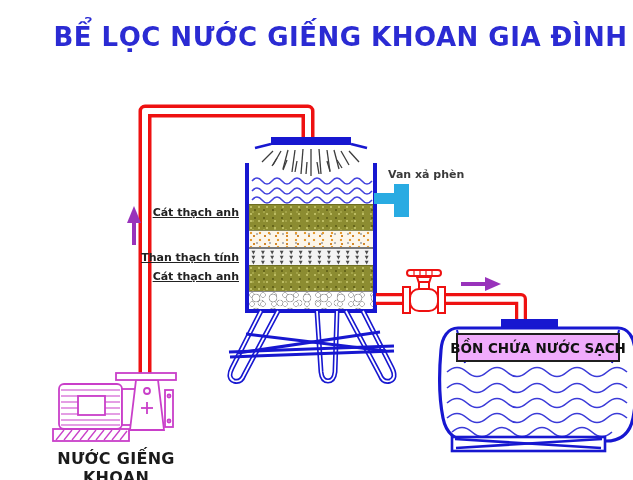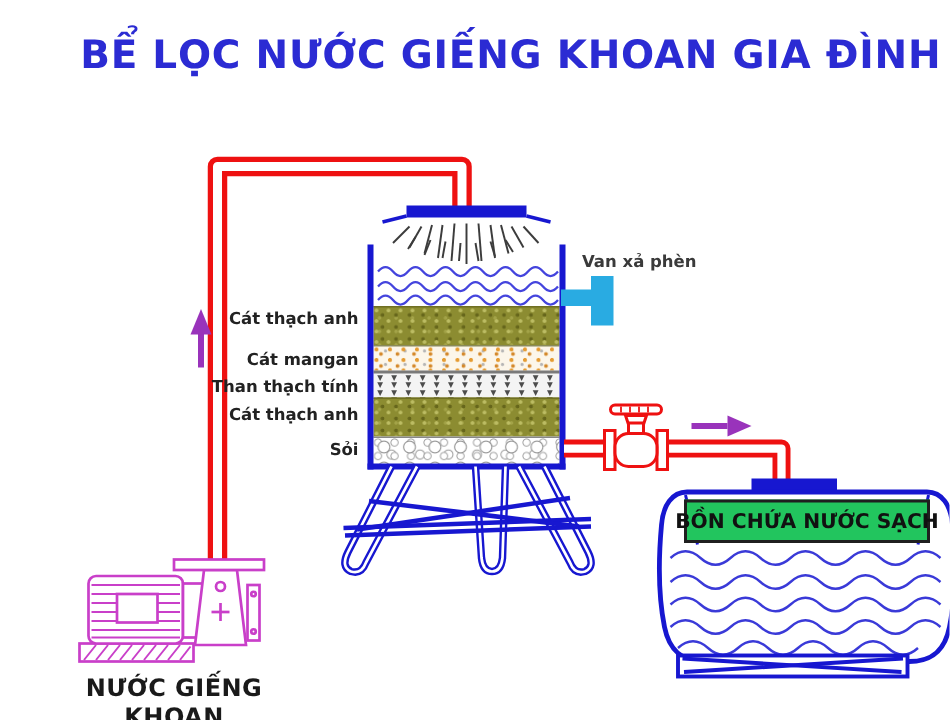--- a/index.html
+++ b/index.html
@@ -58,31 +58,31 @@
     background-image:
       radial-gradient(circle at 7px 6px,#ffffff 3.2px,#8e8e8e 3.9px,transparent 4.6px),
       radial-gradient(circle at 3px 3px,#ffffff 1.8px,#9a9a9a 2.4px,transparent 3px),
       radial-gradient(circle at 12px 11px,#ffffff 2.4px,#909090 3px,transparent 3.6px);
     background-size:17px 14px,11px 9px,19px 15px;
     border-top:1px solid #888;
   }
   
   .mat-label{
     left:100px;width:115px;text-align:right;
-    font-size:11px;font-weight:bold;color:#222;
+    font-size:11px;font-weight:bold;color:#222;text-decoration:underline;
   }
   #lbl-quartz-1{top:206px;}
   #lbl-mangan{top:233px;}
   #lbl-carbon{top:251px;}
   #lbl-quartz-2{top:270px;}
   #lbl-gravel{top:293px;}
   #lbl-drain{left:364px;top:168px;font-size:11px;font-weight:bold;color:#3a3a3a;}
   #clean-tank-label{
     left:432px;top:333px;width:160px;height:25px;
-    background:#22c55e;border:2px solid #1f1f1f;
+    background:#f0abfc;border:2px solid #1f1f1f;
     display:flex;align-items:center;justify-content:center;
     font-size:13.5px;font-weight:bold;color:#111;white-space:nowrap;
   }
   #pump-label{
     left:24px;top:449px;width:136px;text-align:center;
     font-size:16px;font-weight:bold;color:#1a1a1a;letter-spacing:.3px;
   }
   
   #drain-valve-arm{left:350px;top:193px;width:22px;height:11px;background:#29abe2;}
   #drain-valve-body{left:370px;top:184px;width:15px;height:33px;background:#29abe2;}
@@ -247,23 +247,21 @@
       <line x1="110" y1="245" x2="110" y2="222" stroke="#9933bb" stroke-width="4"></line>
       <polygon points="103,223 117,223 110,206" fill="#9933bb"></polygon>
     </g>
     <g>
       <line x1="437" y1="284" x2="461" y2="284" stroke="#9933bb" stroke-width="4"></line>
       <polygon points="461,277 461,291 477,284" fill="#9933bb"></polygon>
     </g>
   </svg>
 
   <div id="lbl-quartz-1" class="abs mat-label">Cát thạch anh</div>
-  <div id="lbl-mangan" class="abs mat-label">Cát mangan</div>
   <div id="lbl-carbon" class="abs mat-label">Than thạch tính</div>
   <div id="lbl-quartz-2" class="abs mat-label">Cát thạch anh</div>
-  <div id="lbl-gravel" class="abs mat-label">Sỏi</div>
 
   <div id="lbl-drain" class="abs">Van xả phèn</div>
 
   <div id="clean-tank-label" class="abs">BỒN CHỨA NƯỚC SẠCH</div>
 
   <div id="pump-label" class="abs">NƯỚC GIẾNG KHOAN</div>
 </div>
 
 </body></html>

